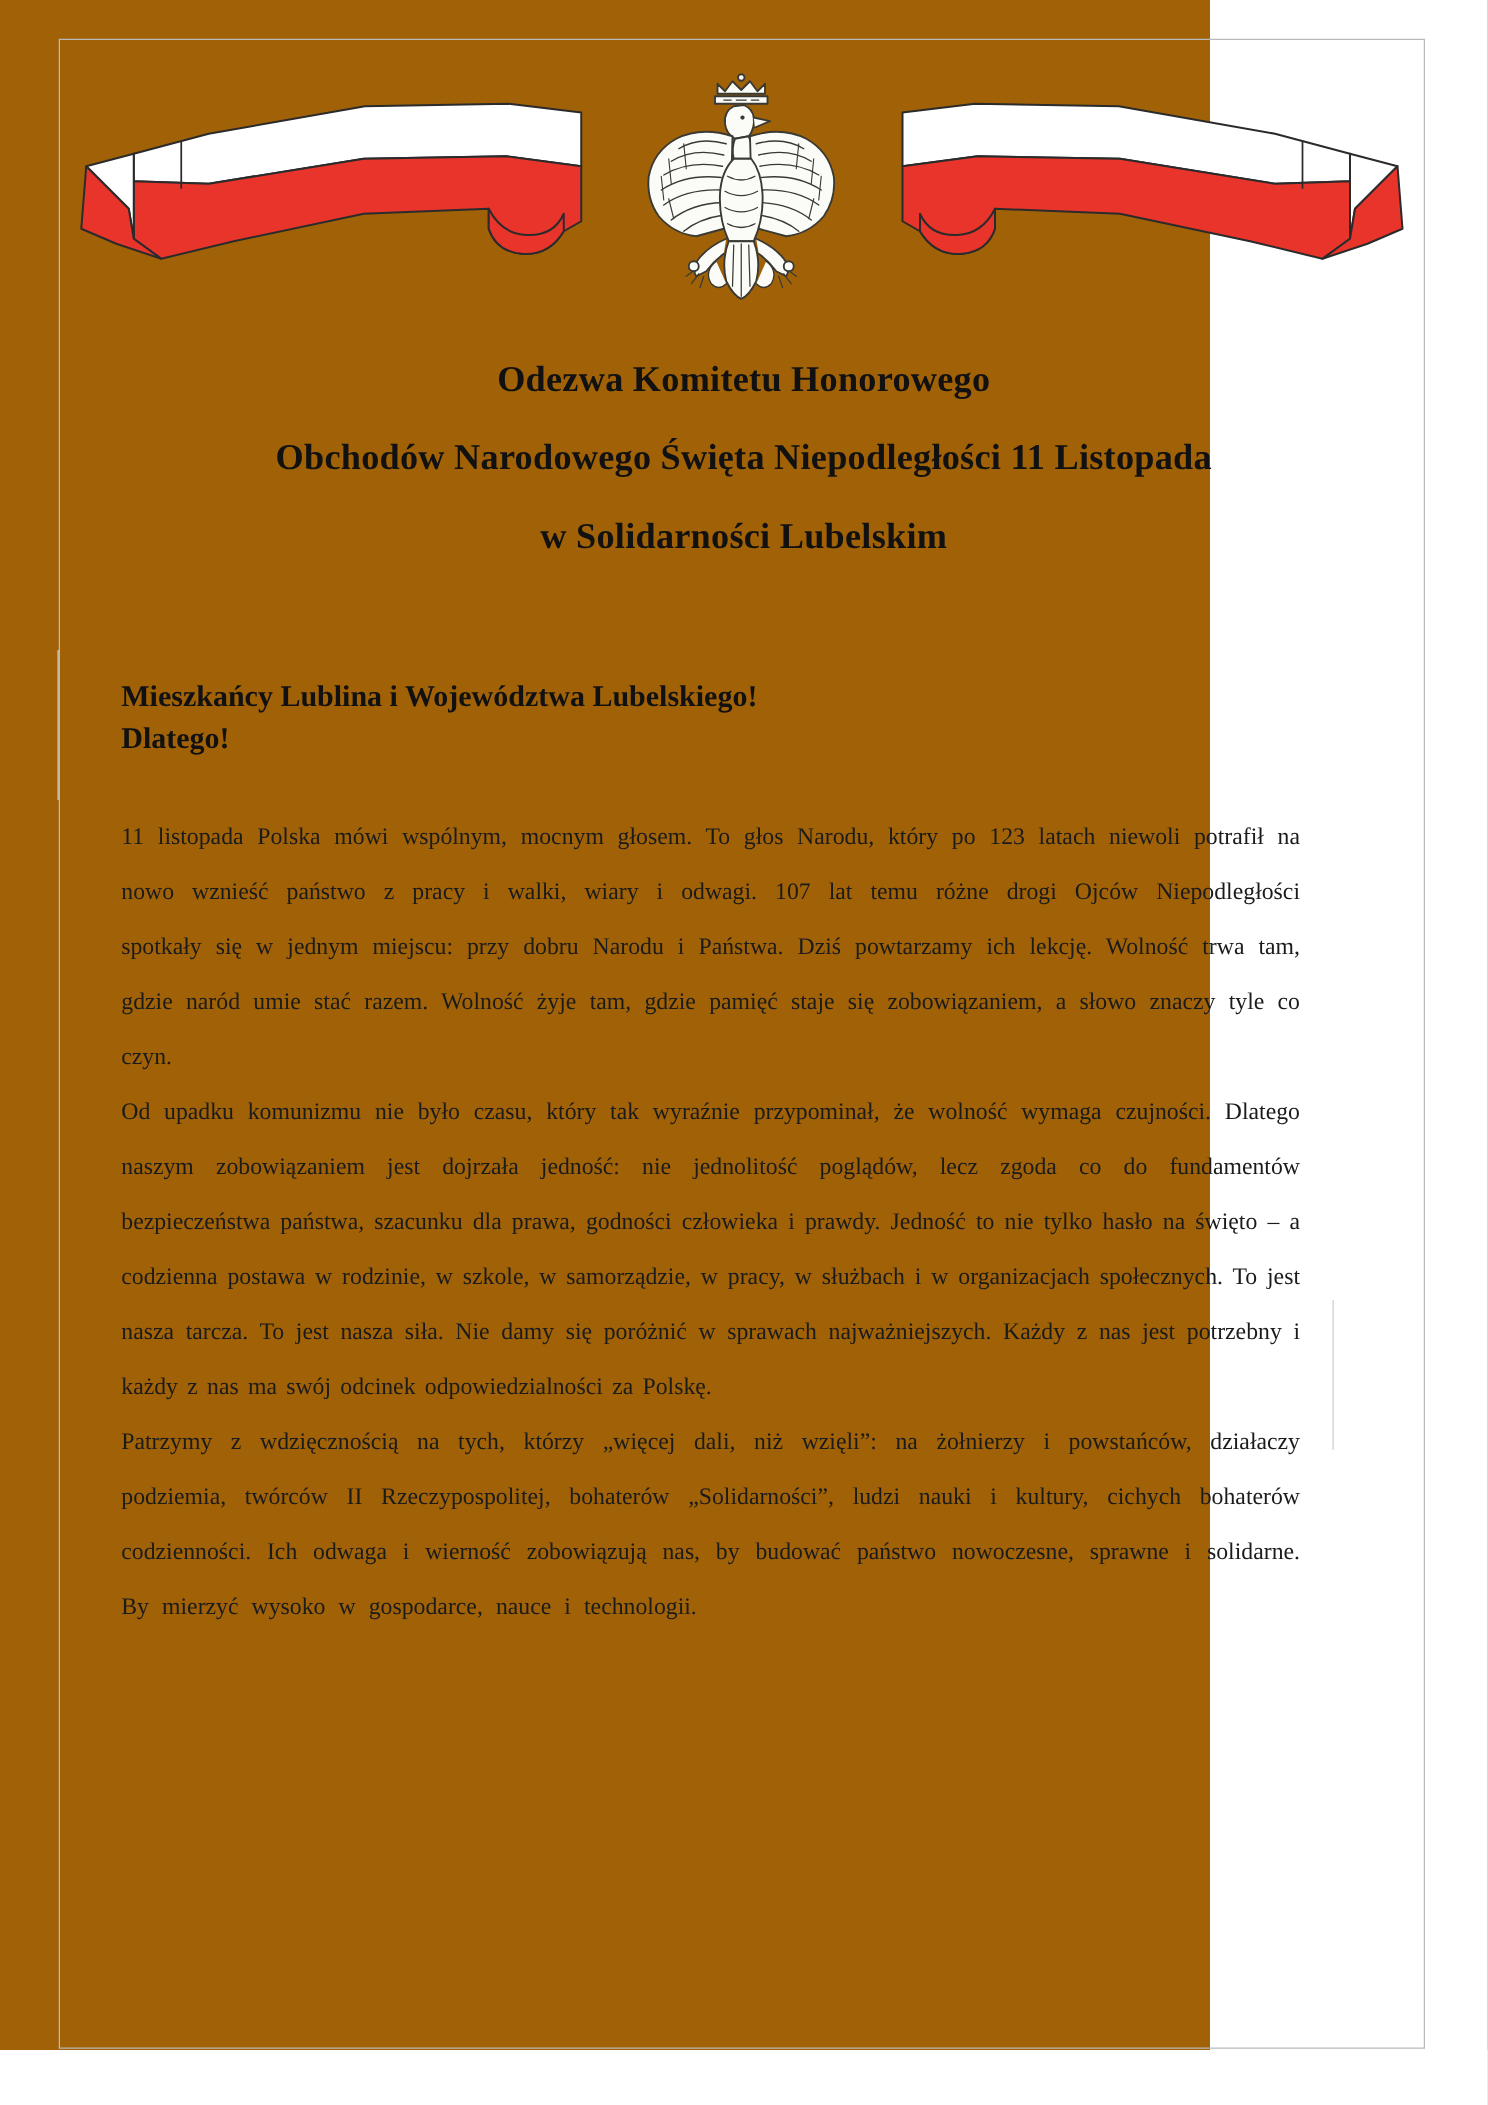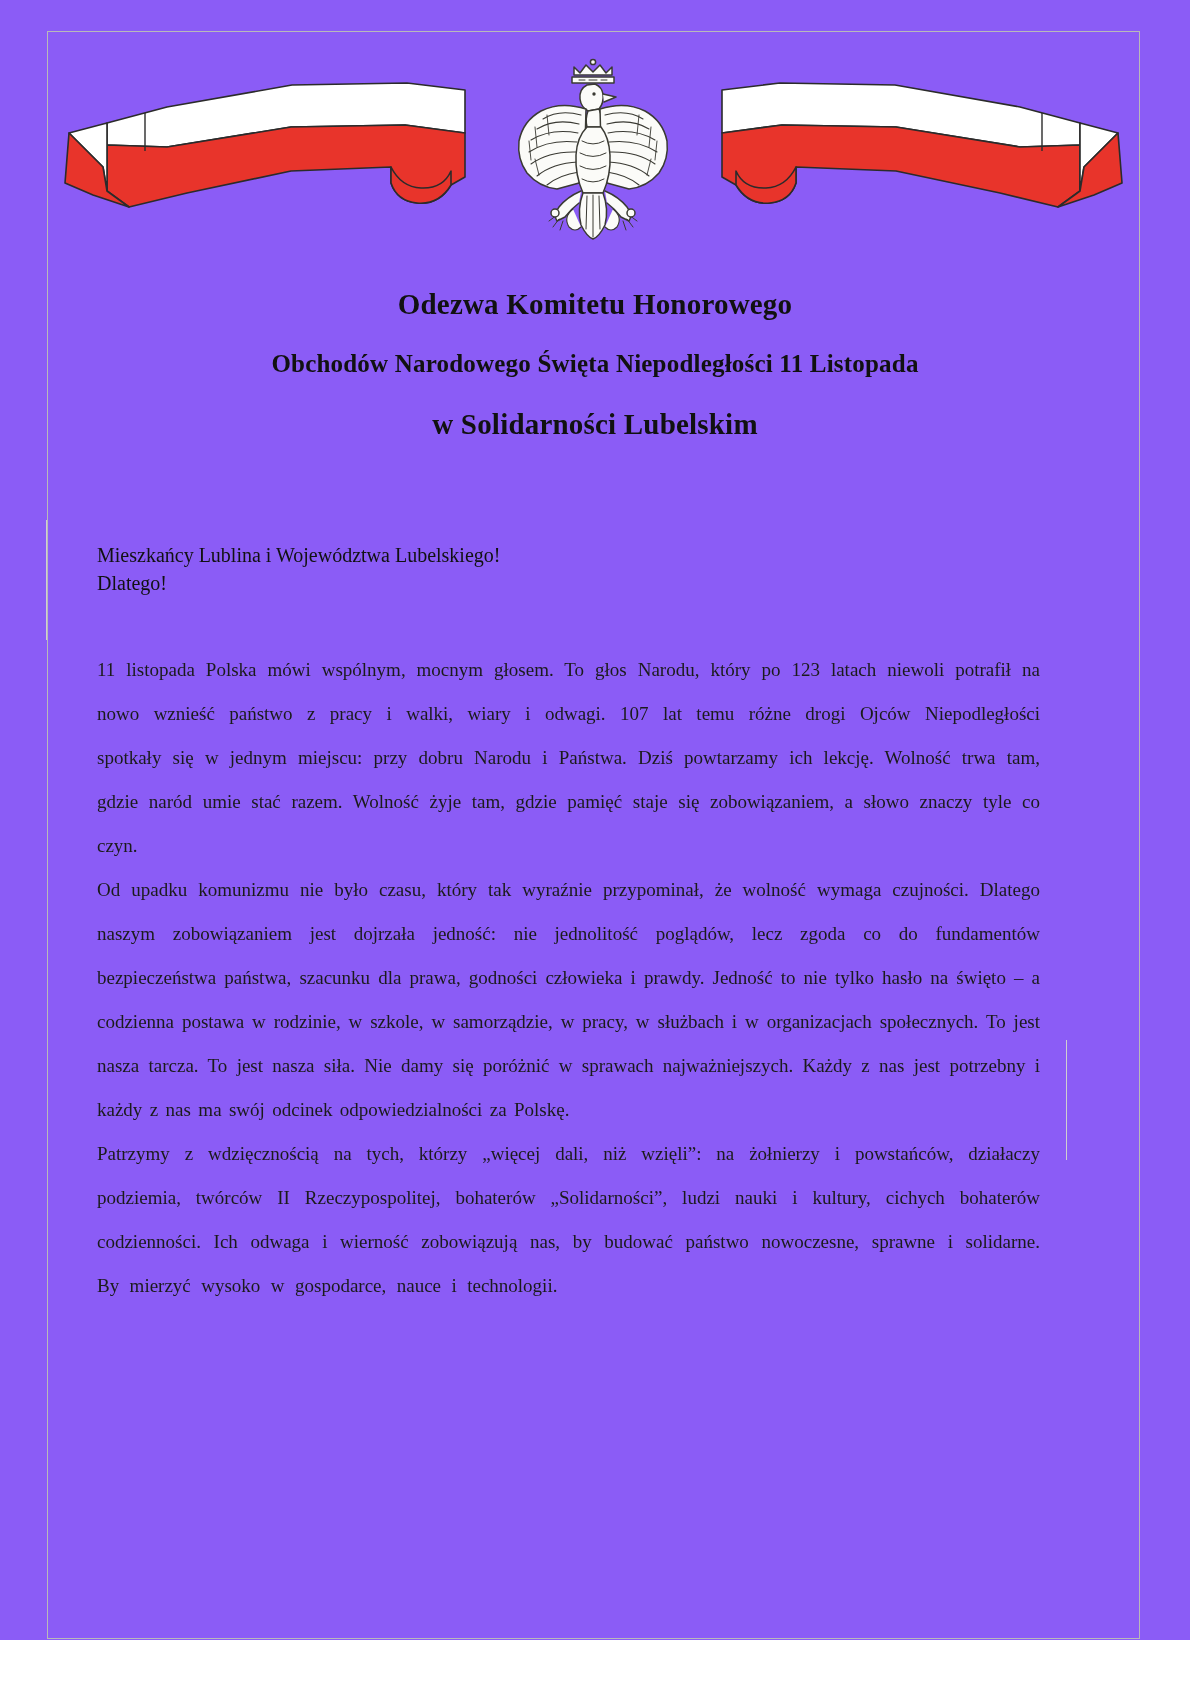--- a/index.html
+++ b/index.html
@@ -14,23 +14,23 @@
     font-family: "Liberation Serif", "DejaVu Serif", serif;
     color: #1a1a1a;
     position: relative;
     overflow: hidden;
   }
 
   
   .page-sheet {
     position: absolute;
     left: 0; top: 0;
-    width: 1190px;
+    width: 968px;
     height: 1684px;
-    background: #8b5cf6;
+    background: #a16207;
   }
 
   
   .scan-frame {
     position: absolute;
     left: 47px;
     top: 31px;
     width: 1093px;
     height: 1608px;
     border: 1px solid #b9b9b9;
@@ -69,31 +69,31 @@
     width: 1000px;
     text-align: center;
   }
   .title-line {
     font-weight: bold;
     color: #111111;
     letter-spacing: 0.2px;
     line-height: 1.12;
   }
   .title-line.t1 { font-size: 29px; margin-bottom: 30px; }
-  .title-line.t2 { font-size: 25px; margin-bottom: 30px; }
+  .title-line.t2 { font-size: 29px; margin-bottom: 30px; }
   .title-line.t3 { font-size: 29px; margin-bottom: 0; }
 
   
   .salutation {
     position: absolute;
     left: 97px;
     top: 542px;
     width: 950px;
-    font-size: 20px;
-    font-weight: normal;
+    font-size: 24px;
+    font-weight: bold;
     line-height: 1.38;
     color: #111111;
   }
   .salutation .sal-line { display: block; }
 
   
   .body-copy {
     position: absolute;
     left: 97px;
     top: 648px;

